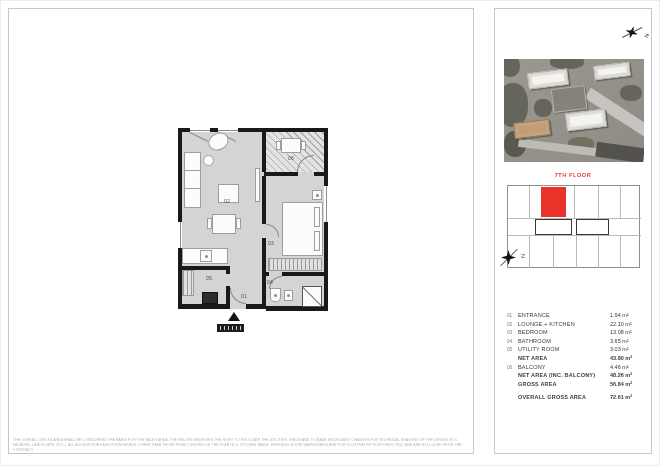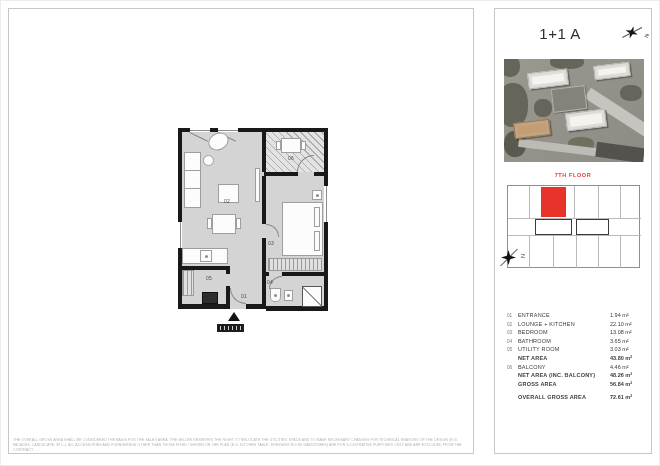--- a/index.html
+++ b/index.html
@@ -179,21 +179,20 @@
     </div>
 
     <div class="disclaimer">
       <div>THE OVERALL GROSS AREA SHALL BE CONSIDERED THE BASIS FOR THE SALES AREA. THE SELLER RESERVES THE RIGHT TO RELOCATE THE UTILITIES' SPACE AND TO MAKE NECESSARY CHANGES FOR TECHNICAL REASONS OF THE DESIGN (E.G.</div>
       <div>FACADES, LANDSCAPE, ETC.). ALL ACCESSORIES AND FURNISHINGS OTHER THAN THOSE FIXED / SHOWN ON THE PLAN (E.G. KITCHEN TABLE, DRESSING ROOM WARDROBES) ARE FOR ILLUSTRATIVE PURPOSES ONLY AND ARE EXCLUDED FROM THE CONTRACT.</div>
     </div>
   </div>
 
   <div class="frame frame-right">
 
-    <div class="unit-title">1+1 A</div>
 
     <div class="compass compass-top">
       <div class="compass-axis"></div>
       <div class="compass-star"></div>
       <div class="compass-n">N</div>
     </div>
 
     <div class="site-photo">
       <div class="tree t1"></div>
       <div class="tree t2"></div>

